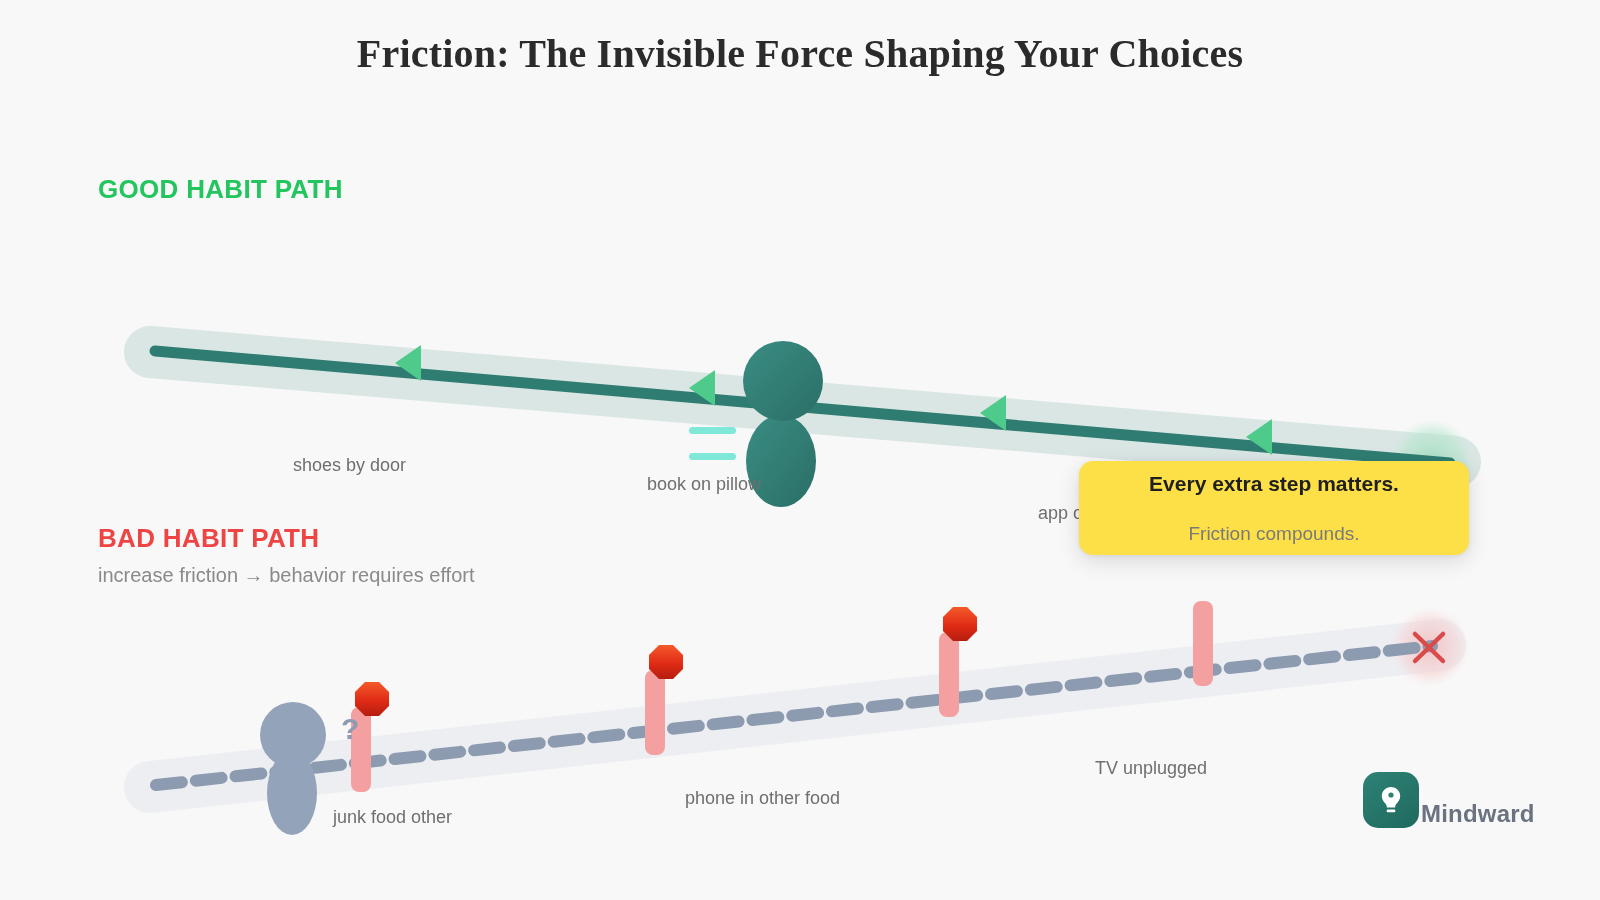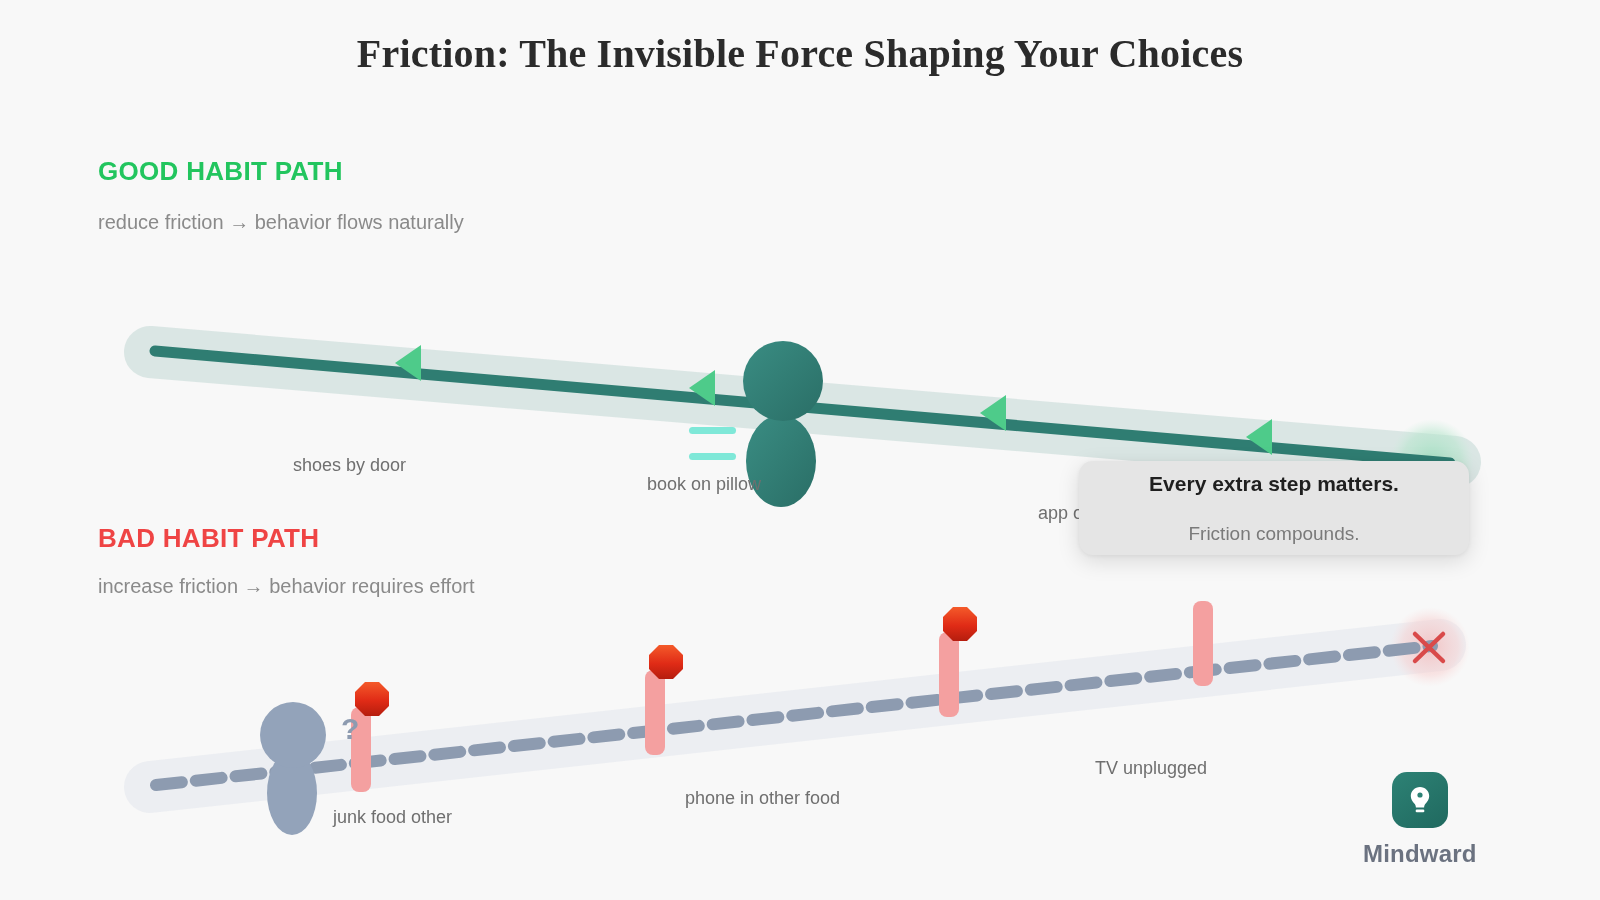--- a/index.html
+++ b/index.html
@@ -40,24 +40,24 @@
     position: absolute;
     font-weight: bold;
     font-size: 26px;
     letter-spacing: 0.3px;
   }
   .sec-sub {
     position: absolute;
     font-size: 20px;
     color: #8a8a8a;
   }
-  #good-head { left: 98px; top: 156px; color: #22c55e; }
+  #good-head { left: 98px; top: 174px; color: #22c55e; }
   #good-sub  { left: 98px; top: 211px; }
   #bad-head  { left: 98px; top: 523px; color: #ef4444; }
-  #bad-sub   { left: 98px; top: 564px; margin-top: 11px; }
+  #bad-sub   { left: 98px; top: 564px; }
 
   
   #scene {
     position: absolute;
     left: 0;
     top: 0;
     width: 1600px;
     height: 900px;
   }
 
@@ -69,21 +69,21 @@
     white-space: nowrap;
   }
 
   
   .tip {
     position: absolute;
     left: 1079px;
     top: 461px;
     width: 390px;
     height: 94px;
-    background: #e5e5e5;
+    background: #fde047;
     border-radius: 14px;
     box-shadow: 0 6px 22px rgba(0,0,0,0.13), 0 1px 4px rgba(0,0,0,0.06);
     display: flex;
     flex-direction: column;
     align-items: center;
     justify-content: center;
   }
   .tip-title {
     font-size: 21px;
     font-weight: bold;
@@ -95,23 +95,22 @@
     color: #7a7a7a;
     margin-top: 20px;
   }
 
   
   .brand {
     position: absolute;
     left: 1363px;
     top: 772px;
     display: flex;
-    align-items: center;
-    gap: 12px;
-    flex-direction: column;
+    align-items: flex-end;
+    gap: 2px;
   }
   .brand-mark {
     width: 56px;
     height: 56px;
     border-radius: 15px;
     background: linear-gradient(145deg, #2d8275 0%, #20695f 100%);
     display: flex;
     align-items: center;
     justify-content: center;
   }
@@ -229,21 +228,20 @@
       </g>
 
       <g>
         <ellipse cx="292" cy="793" rx="25" ry="42" fill="#93a3ba"></ellipse>
         <circle cx="293" cy="735" r="33" fill="#93a3ba"></circle>
       </g>
     </g>
   </svg>
 
   <div class="sec-head" id="good-head">GOOD HABIT PATH</div>
-  <div class="sec-sub" id="good-sub">reduce friction → behavior flows naturally</div>
   <div class="sec-head" id="bad-head">BAD HABIT PATH</div>
   <div class="sec-sub" id="bad-sub">increase friction → behavior requires effort</div>
 
   <div class="plabel" style="left:293px; top:435px;margin-top:20px;">shoes by door</div>
   <div class="plabel" style="left:647px; top:474px;">book on pillow</div>
   <div class="plabel" style="left:1038px; top:503px;">app on home screen</div>
 
   <div class="plabel" style="left:333px; top:807px;">junk food other</div>
   <div class="plabel" style="left:685px; top:788px;">phone in other food</div>
   <div class="plabel" style="left:1079px; top:758px;margin-left:16px;">TV unplugged</div>

